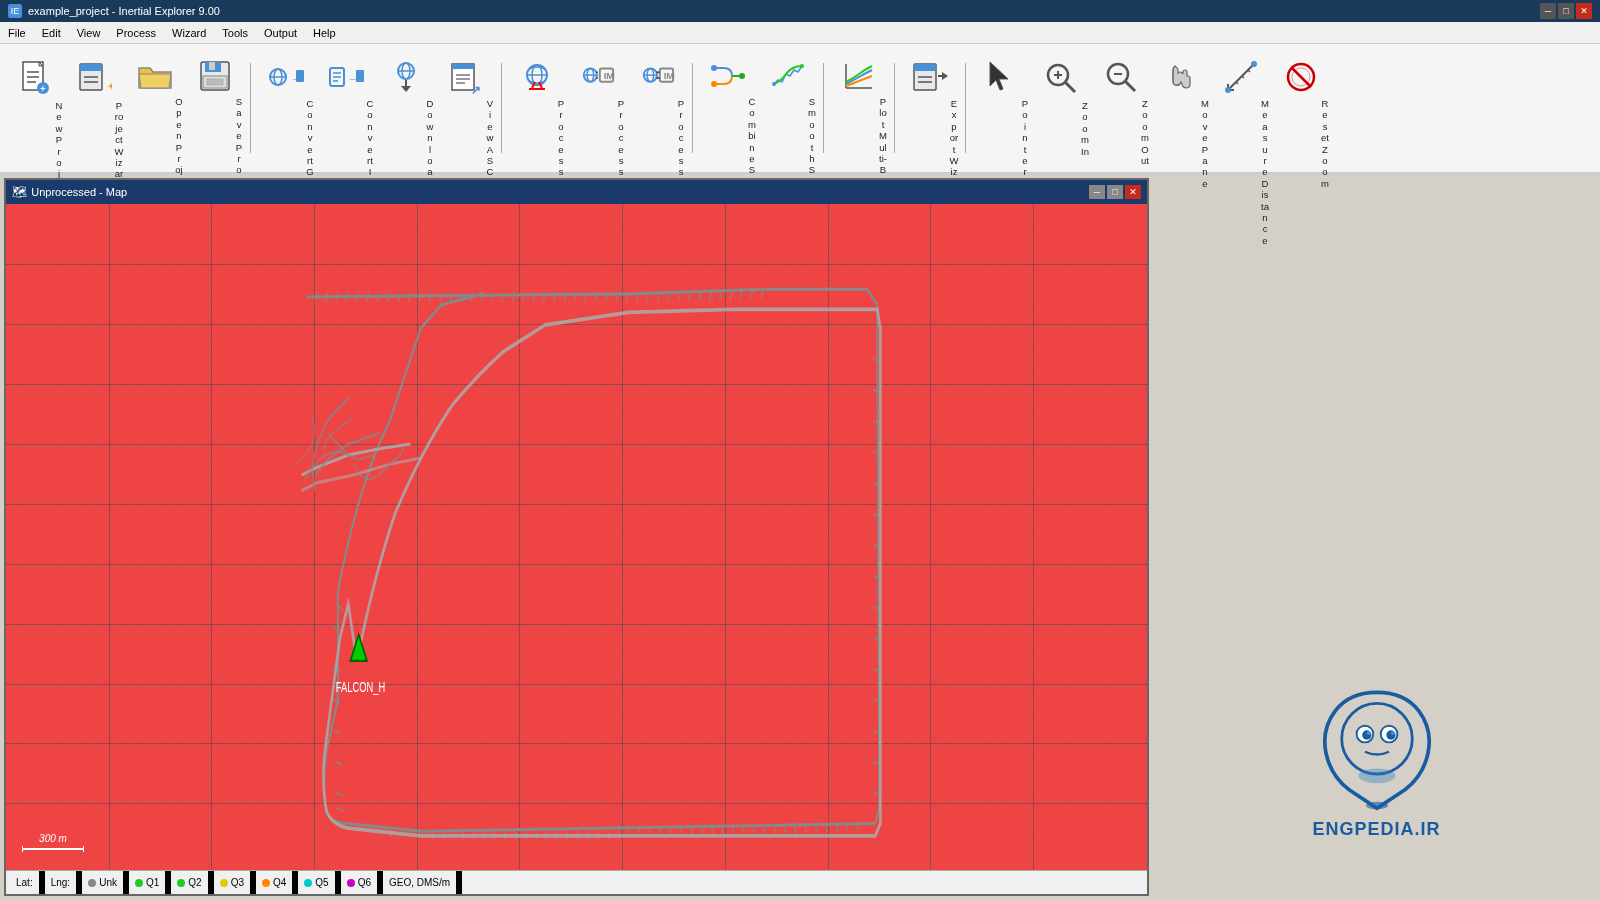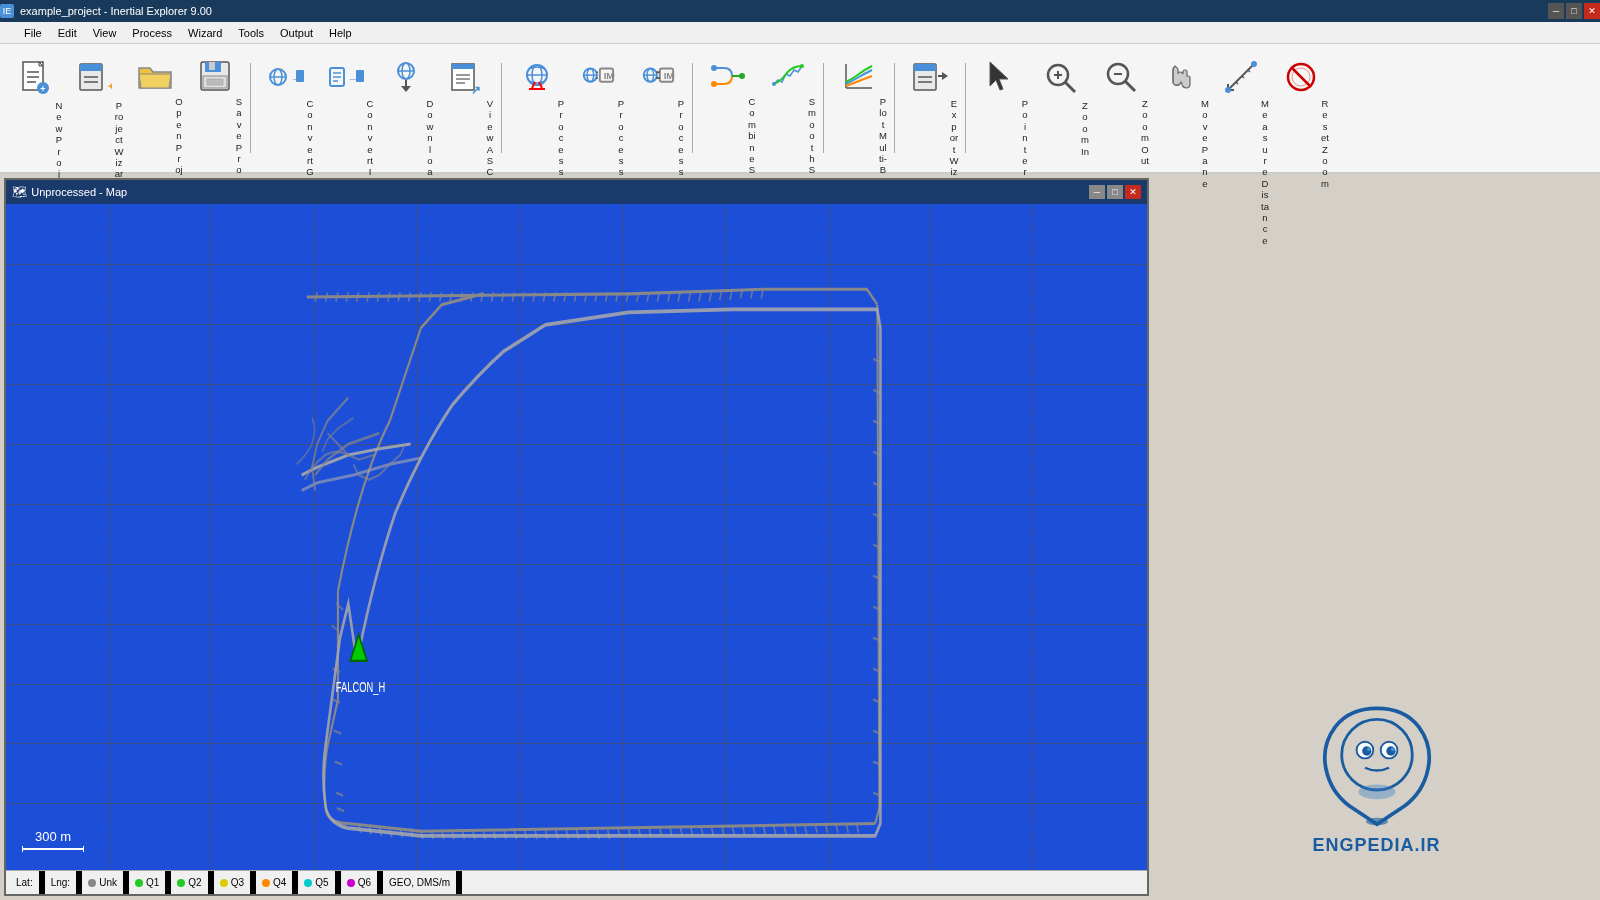--- a/index.html
+++ b/index.html
@@ -11,21 +11,21 @@
       font-size: 11px;
       overflow: hidden;
     }
 
     
     #title-bar {
       height: 22px;
       background: #1a3a5c;
       display: flex;
       align-items: center;
-      padding: 0 0;
+      padding: 0 8px;
       color: white;
       font-size: 11px;
     }
     #title-bar-icon {
       width: 14px;
       height: 14px;
       background: #4a90d9;
       border-radius: 2px;
       margin-right: 6px;
       display: flex;
@@ -53,21 +53,21 @@
     }
     .title-btn.close { background: #c42b1c; }
 
     
     #menu-bar {
       height: 22px;
       background: #f0f0f0;
       display: flex;
       align-items: center;
       border-bottom: 1px solid #ccc;
-      padding: 0 16px;
+      padding: 0 0;
     }
     .menu-item {
       padding: 2px 8px;
       cursor: pointer;
       font-size: 11px;
       color: #000;
     }
 
     
     #toolbar {
@@ -162,21 +162,21 @@
       color: white;
       font-size: 9px;
       display: flex;
       align-items: center;
       justify-content: center;
     }
     .map-ctrl-btn.close { background: #c42b1c; }
 
     #map-canvas {
       flex: 1;
-      background: #1d4ed8;
+      background: #ef4444;
       position: relative;
       overflow: hidden;
       padding-left: 12px;
     }
 
     
     .grid-line-h {
       position: absolute;
       left: 0;
       right: 0;
@@ -226,23 +226,24 @@
     .dot-magenta { background: #cc00cc; }
 
     
     #scale-bar {
       position: absolute;
       bottom: 18px;
       left: 16px;
     }
     #scale-bar-label {
       color: white;
-      font-size: 13px;
+      font-size: 10px;
       margin-bottom: 2px;
       text-align: center;
+      font-style: italic;
     }
     #scale-bar-line {
       display: flex;
       align-items: center;
     }
     #scale-bar-tick-left {
       width: 1px;
       height: 6px;
       background: white;
     }
@@ -257,21 +258,21 @@
       background: white;
     }
 
     
     #right-panel {
       flex: 1;
       display: flex;
       flex-direction: column;
       align-items: center;
       justify-content: flex-end;
-      padding-bottom: 44px;
+      padding-bottom: 60px;
     }
     #watermark {
       display: flex;
       flex-direction: column;
       align-items: center;
     }
     #watermark-icon {
       width: 120px;
       height: 130px;
     }

